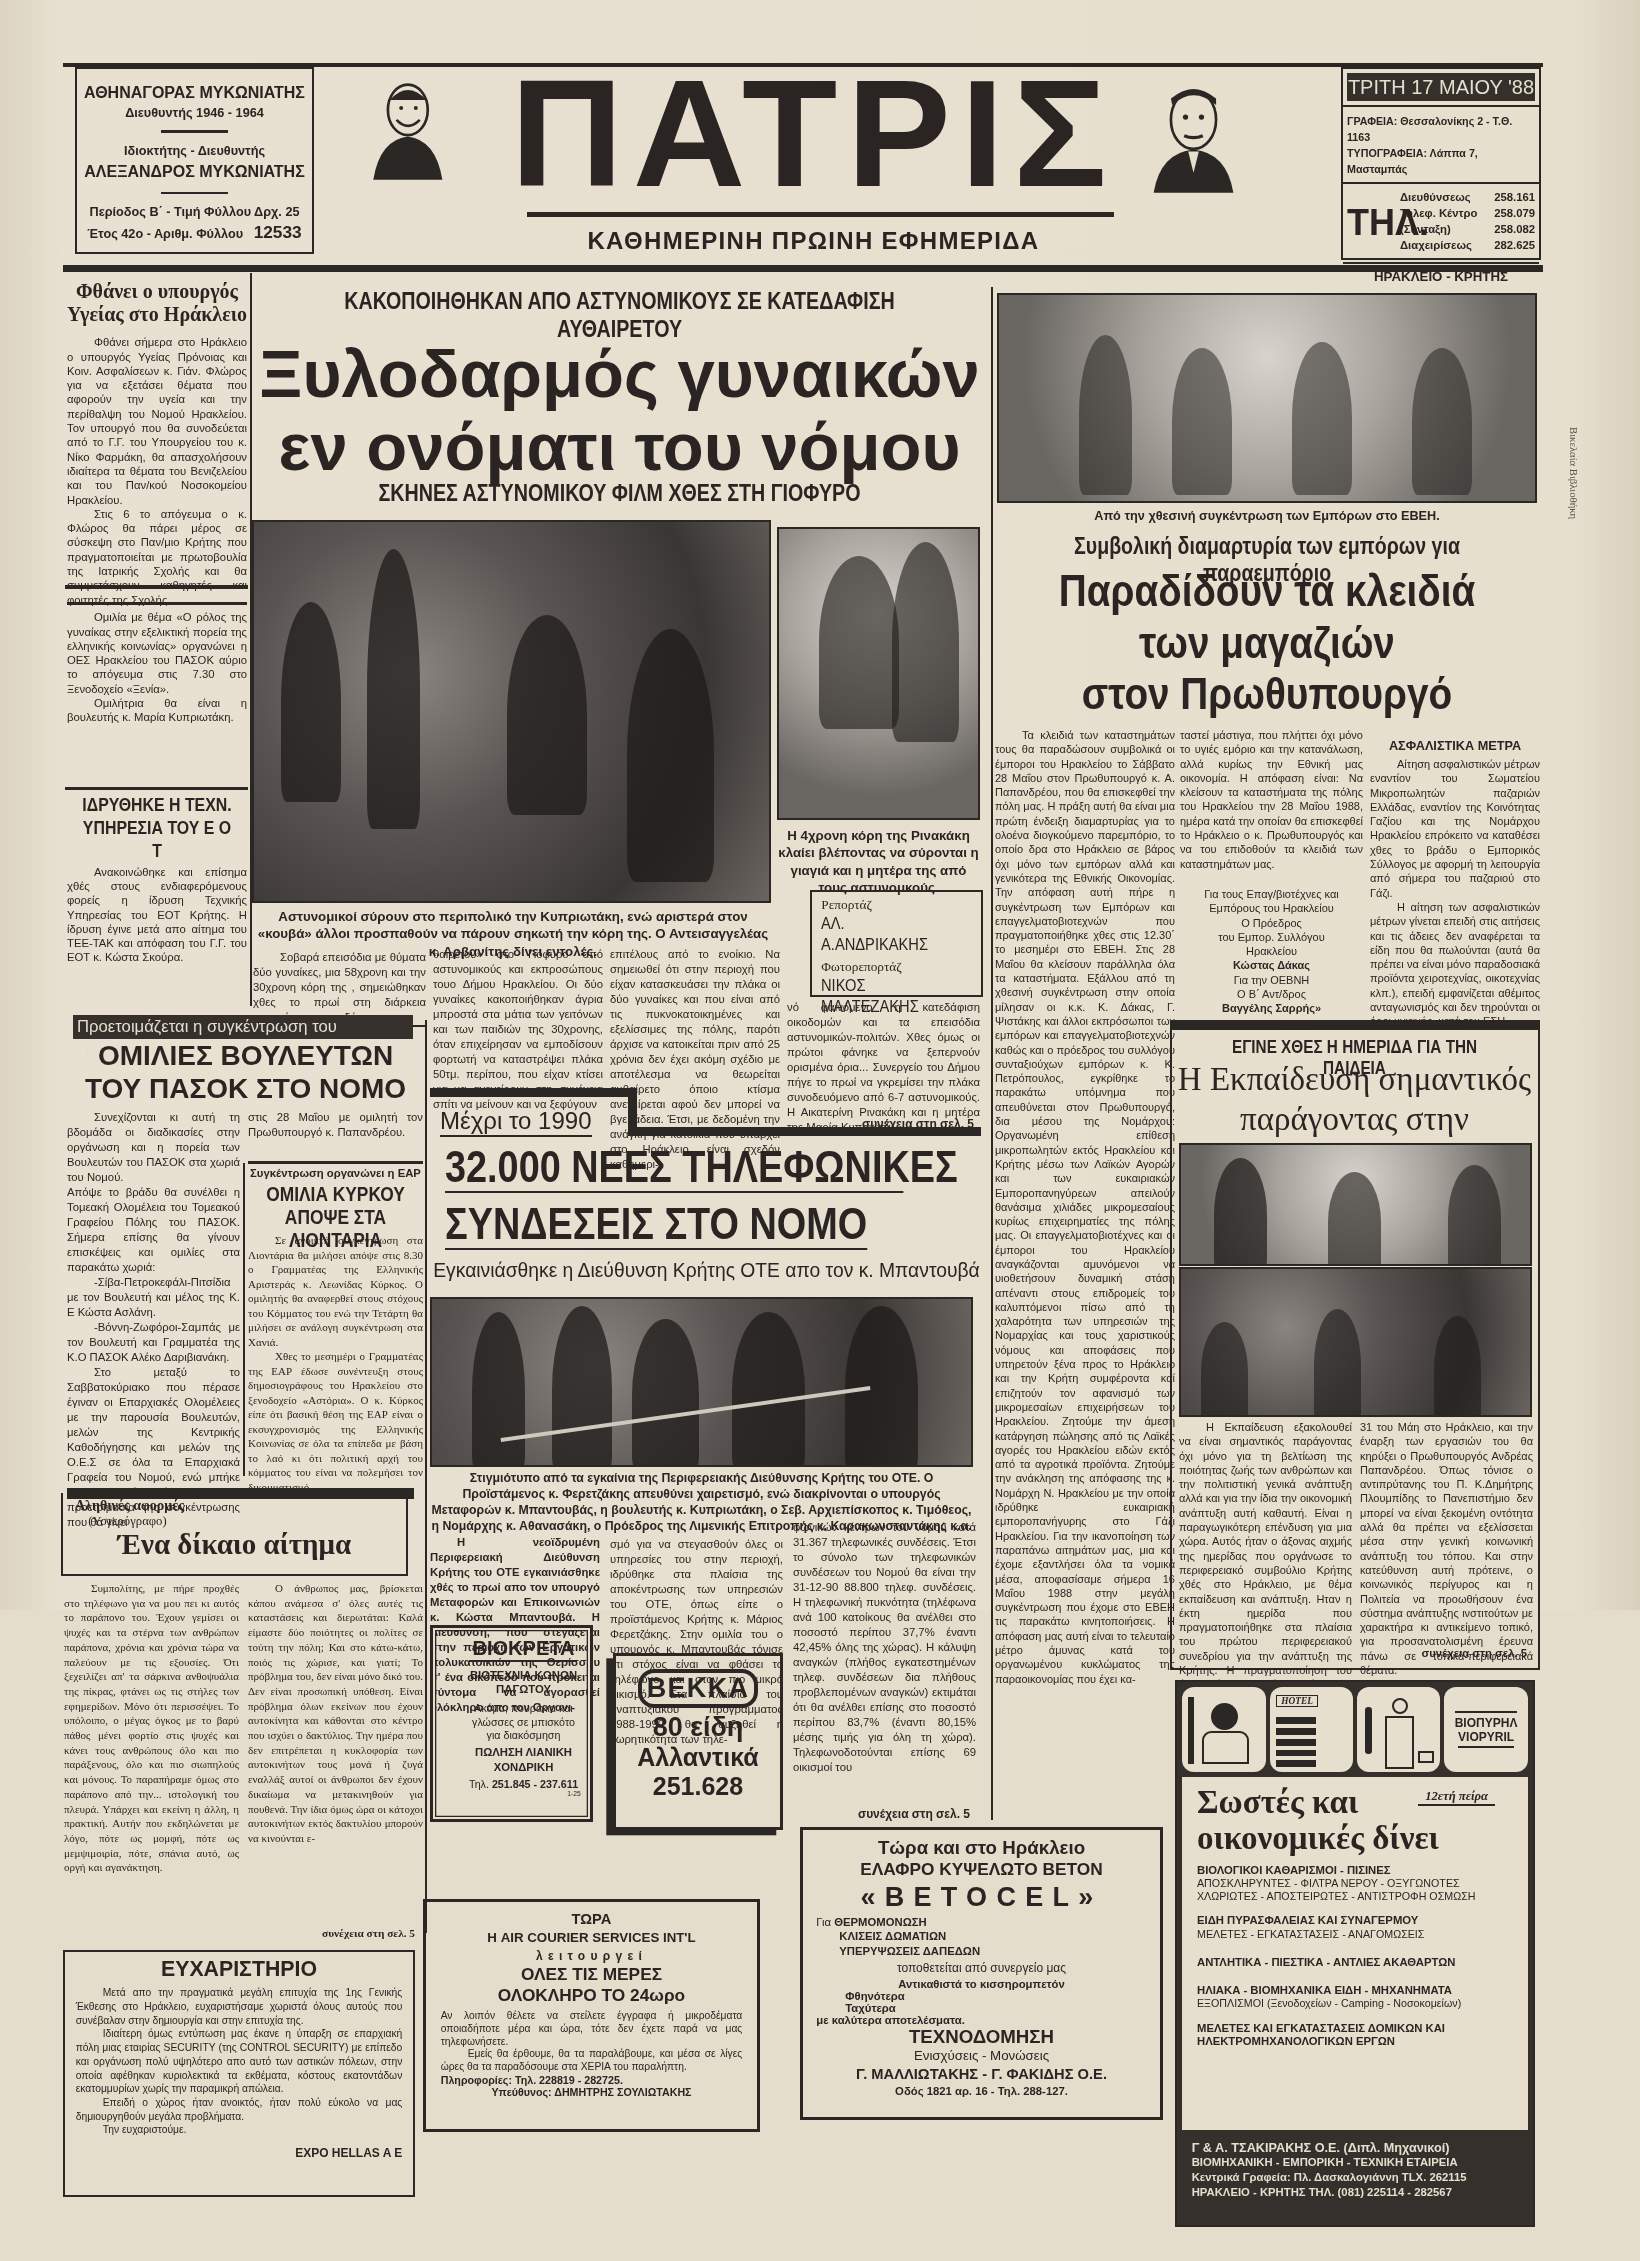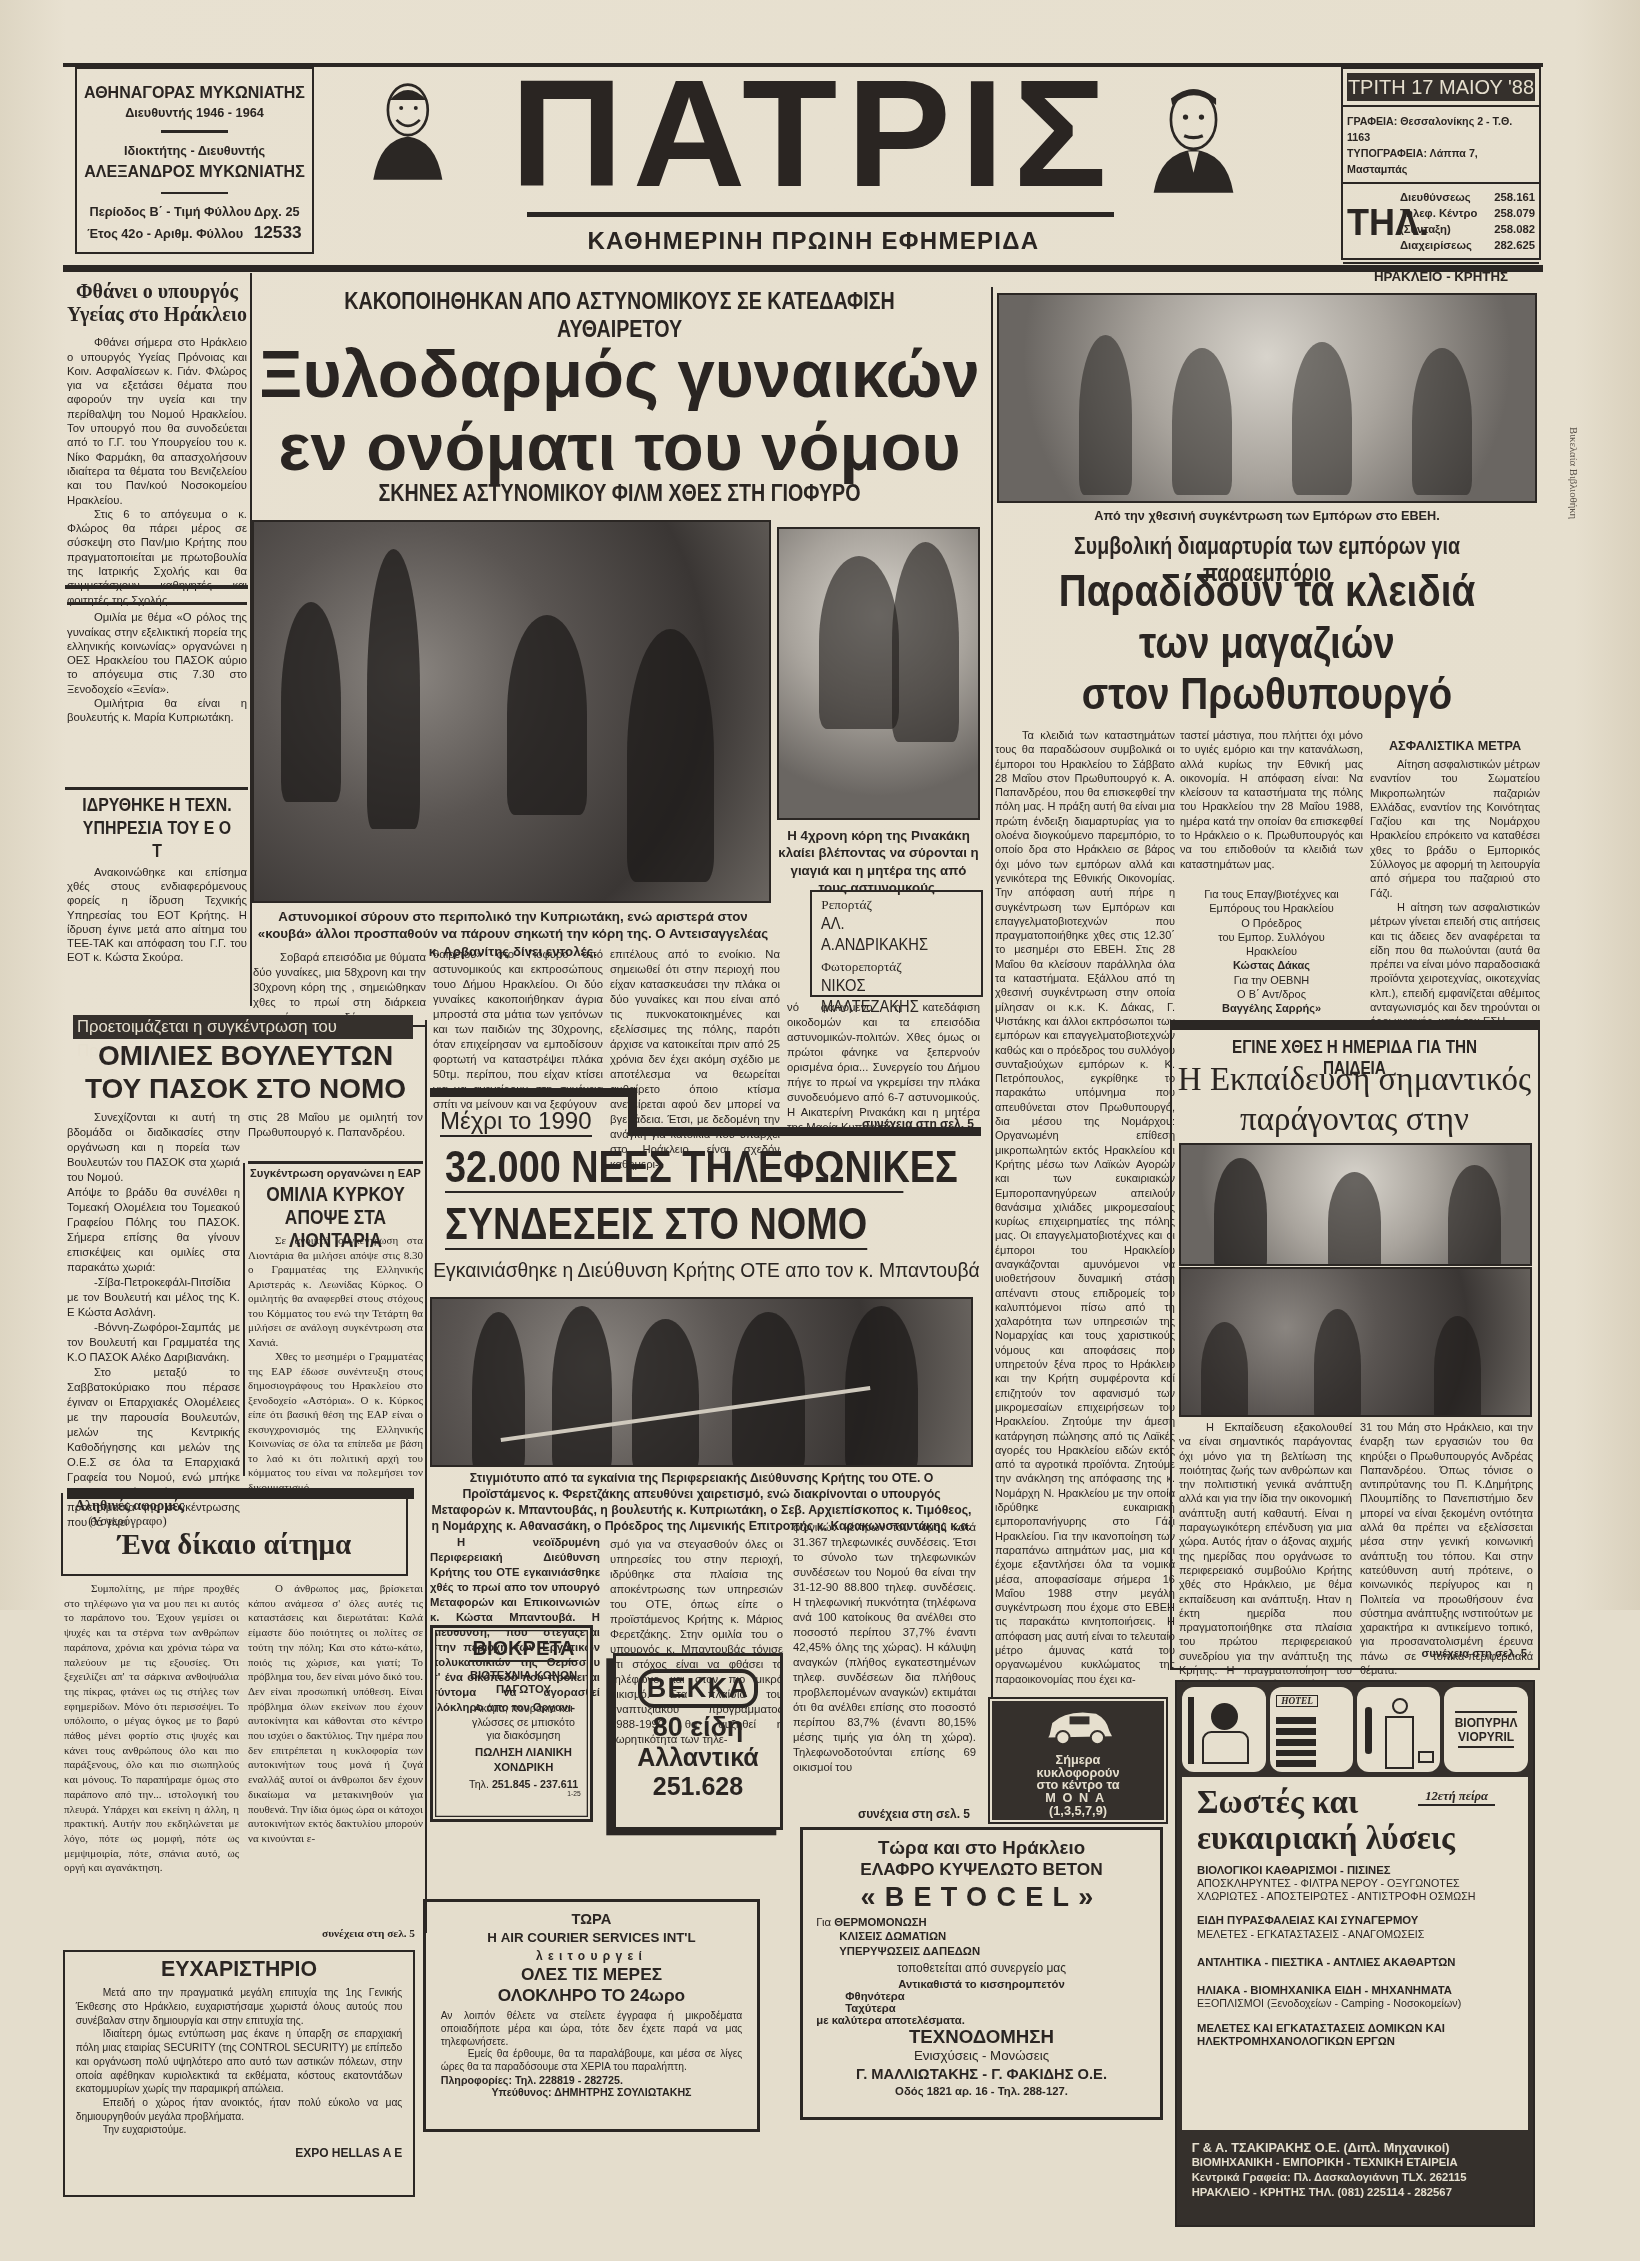--- a/index.html
+++ b/index.html
@@ -329,37 +329,20 @@
     <div class="silhouette" style="left:253px;top:47px;width:47px;height:107px;opacity:0.6"></div>
   </div>
   <div class="abs txt" style="left:1179px;top:1420px;width:173px;font-size:11px;line-height:14.3px;">
       <p>Η Εκπαίδευση εξακολουθεί να είναι σημαντικός παράγοντας όχι μόνο για τη βελτίωση της ποιότητας ζωής των ανθρώπων και την πολιτιστική γενικά ανάπτυξη αλλά και για την ίδια την οικονομική ανάπτυξη αυτή καθαυτή. Είναι η παραγωγικότερη επένδυση για μια χώρα. Αυτός ήταν ο άξονας αιχμής της ημερίδας που οργάνωσε το περιφερειακό συμβούλιο Κρήτης χθές στο Ηράκλειο, με θέμα εκπαίδευση και ανάπτυξη. Ηταν η έκτη ημερίδα που πραγματοποιήθηκε στα πλαίσια του πρώτου περιφερειακού συνεδρίου για την ανάπτυξη της Κρήτης. Η πραγματοποίηση του όπως είναι γνωστό, θα γίνει στις 29, 30 και</p>
     </div>
   <div class="abs txt" style="left:1360px;top:1420px;width:173px;font-size:11px;line-height:14.3px;">
       <p style="text-indent:0">31 του Μάη στο Ηράκλειο, και την έναρξη των εργασιών του θα κηρύξει ο Πρωθυπουργός Ανδρέας Παπανδρέου. Όπως τόνισε ο αντιπρύτανης του Π. Κ.Δημήτρης Πλουμπίδης το Πανεπιστήμιο δεν μπορεί να είναι ξεκομένη οντότητα αλλά θα πρέπει να εξελίσσεται μέσα στην γενική κοινωνική ανάπτυξη του τόπου. Και στην κατεύθυνση αυτή πρότεινε, ο κοινωνικός περίγυρος και η Πολιτεία να προωθήσουν ένα σύστημα ανάπτυξης ινστιτούτων με χαρακτήρα κι αντικείμενο τοπικό, για προσανατολισμένη έρευνα πάνω σε τοπικά-περιφερειακά θέματα.</p>
     </div>
   <div class="abs cont" style="left:1360px;top:1647px;width:167px;font-size:11.3px;">συνέχεια στη σελ. 5</div>
 
-  <div class="abs" style="left:988px;top:1697px;width:180px;height:127px;background:#35302c;border:2.7px solid #2b2724;box-shadow:inset 0 0 0 2px #e6dfce;">
-    <div class="abs" style="left:53px;top:8px;width:73px;height:40px;">
-      <svg width="73" height="40" viewBox="0 0 110 60">
-          <path d="M10 42 L14 24 Q30 8 60 8 L80 10 Q96 18 100 36 L104 44 L8 46 Z" fill="#e6dfce"></path>
-          <circle cx="30" cy="46" r="10" fill="#e6dfce" stroke="#35302c" stroke-width="3"></circle>
-          <circle cx="82" cy="46" r="10" fill="#e6dfce" stroke="#35302c" stroke-width="3"></circle>
-          <rect x="40" y="14" width="30" height="12" fill="#35302c"></rect>
-        </svg>
-    </div>
-    <div class="abs c b" style="left:0;top:55px;width:100%;color:#e6dfce;font-size:12.7px;line-height:12.7px;">
-      <div>Σήμερα</div>
-      <div>κυκλοφορούν</div>
-      <div>στο κέντρο τα</div>
-      <div style="letter-spacing:6.7px;">ΜΟΝΑ</div>
-      <div>(1,3,5,7,9)</div>
-    </div>
-  </div>
 
   <div class="abs box" style="left:800px;top:1827px;width:363px;height:293px;border-width:3.3px;padding:6.7px 13.3px;">
     <div class="c b" style="font-size:18.7px;">Τώρα και στο Ηράκλειο</div>
     <div class="c b" style="font-size:17.3px;">ΕΛΑΦΡΟ ΚΥΨΕΛΩΤΟ ΒΕΤΟΝ</div>
     <div class="c b" style="font-size:27px;letter-spacing:9.3px;margin-top:2.7px;">«BETOCEL»</div>
     <div style="font-size:11.3px;font-weight:bold;line-height:14.7px;margin-top:1.3px;">
       <span style="font-weight:normal;">Για</span> <span>ΘΕΡΜΟΜΟΝΩΣΗ</span><br>
       <span style="margin-left:23px;">ΚΛΙΣΕΙΣ ΔΩΜΑΤΙΩΝ</span><br>
       <span style="margin-left:23px;">ΥΠΕΡΥΨΩΣΕΙΣ ΔΑΠΕΔΩΝ</span>
     </div>
@@ -391,21 +374,21 @@
         <div style="position:absolute;left:8px;top:20px;width:6.7px;height:47px;background:#2b2724;border-radius:3.3px;"></div>
         <div style="position:absolute;left:61px;top:64px;width:16px;height:12px;border:2px solid #2b2724;"></div>
       </div>
       <div style="flex:1;background:#e6dfce;border-radius:12px;display:flex;flex-direction:column;justify-content:center;align-items:center;">
         <div class="b" style="font-size:12px;border-top:2px solid #2b2724;padding-top:2.7px;">ΒΙΟΠΥΡΗΛ</div>
         <div class="b" style="font-size:12px;border-bottom:2px solid #2b2724;padding-bottom:2.7px;">VIOPYRIL</div>
       </div>
     </div>
     <div style="background:#e6dfce;margin:0 5.3px;padding:6.7px 14.7px;height:353px;position:relative;">
       <div class="serif b" style="font-size:33px;line-height:36px;">Σωστές και</div>
-      <div class="serif b" style="font-size:33px;line-height:36px;">ευκαιριακή λύσεις</div>
+      <div class="serif b" style="font-size:33px;line-height:36px;">οικονομικές δίνει</div>
       <div class="serif b" style="position:absolute;right:33px;top:12px;font-size:12.7px;font-style:italic;border-bottom:2.7px solid #2b2724;padding:0 6.7px;">12ετή πείρα</div>
       <div style="margin-top:8px;font-size:10.7px;line-height:13.3px;">
         <div class="b" style="font-size:11.3px;">ΒΙΟΛΟΓΙΚΟΙ ΚΑΘΑΡΙΣΜΟΙ - ΠΙΣΙΝΕΣ</div>
         <div>ΑΠΟΣΚΛΗΡΥΝΤΕΣ - ΦΙΛΤΡΑ ΝΕΡΟΥ - ΟΞΥΓΩΝΟΤΕΣ ΧΛΩΡΙΩΤΕΣ - ΑΠΟΣΤΕΙΡΩΤΕΣ - ΑΝΤΙΣΤΡΟΦΗ ΟΣΜΩΣΗ</div>
         <div class="b" style="font-size:11.3px;margin-top:10.7px;">ΕΙΔΗ ΠΥΡΑΣΦΑΛΕΙΑΣ ΚΑΙ ΣΥΝΑΓΕΡΜΟΥ</div>
         <div>ΜΕΛΕΤΕΣ - ΕΓΚΑΤΑΣΤΑΣΕΙΣ - ΑΝΑΓΟΜΩΣΕΙΣ</div>
         <div class="b" style="font-size:11.3px;margin-top:14.7px;">ΑΝΤΛΗΤΙΚΑ - ΠΙΕΣΤΙΚΑ - ΑΝΤΛΙΕΣ ΑΚΑΘΑΡΤΩΝ</div>
         <div class="b" style="font-size:11.3px;margin-top:14.7px;">ΗΛΙΑΚΑ - ΒΙΟΜΗΧΑΝΙΚΑ ΕΙΔΗ - ΜΗΧΑΝΗΜΑΤΑ</div>
         <div>ΕΞΟΠΛΙΣΜΟΙ (Ξενοδοχείων - Camping - Νοσοκομείων)</div>
         <div class="b" style="font-size:11.3px;margin-top:12px;">ΜΕΛΕΤΕΣ ΚΑΙ ΕΓΚΑΤΑΣΤΑΣΕΙΣ ΔΟΜΙΚΩΝ ΚΑΙ ΗΛΕΚΤΡΟΜΗΧΑΝΟΛΟΓΙΚΩΝ ΕΡΓΩΝ</div>

